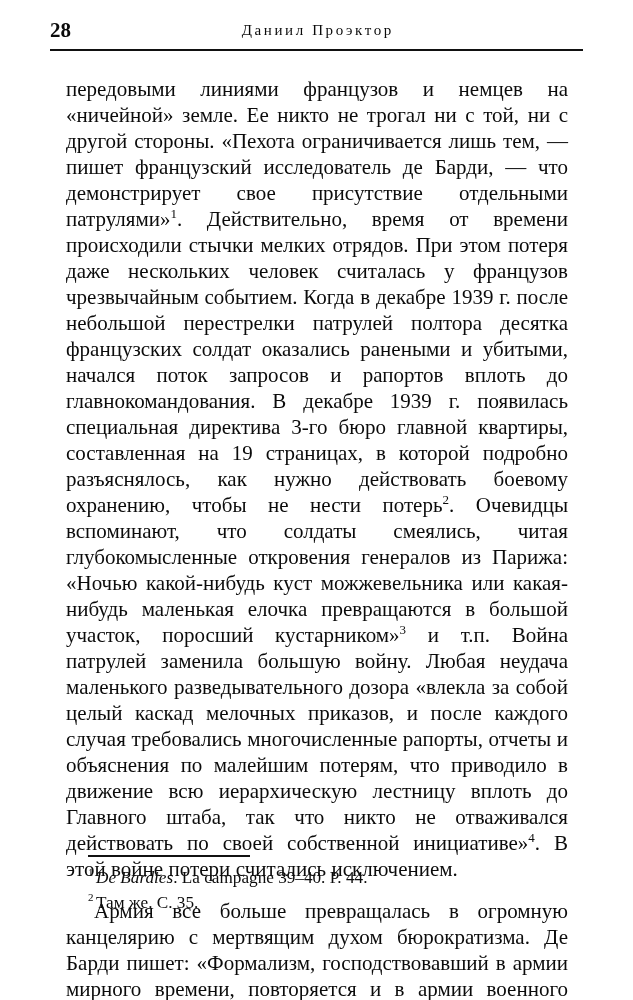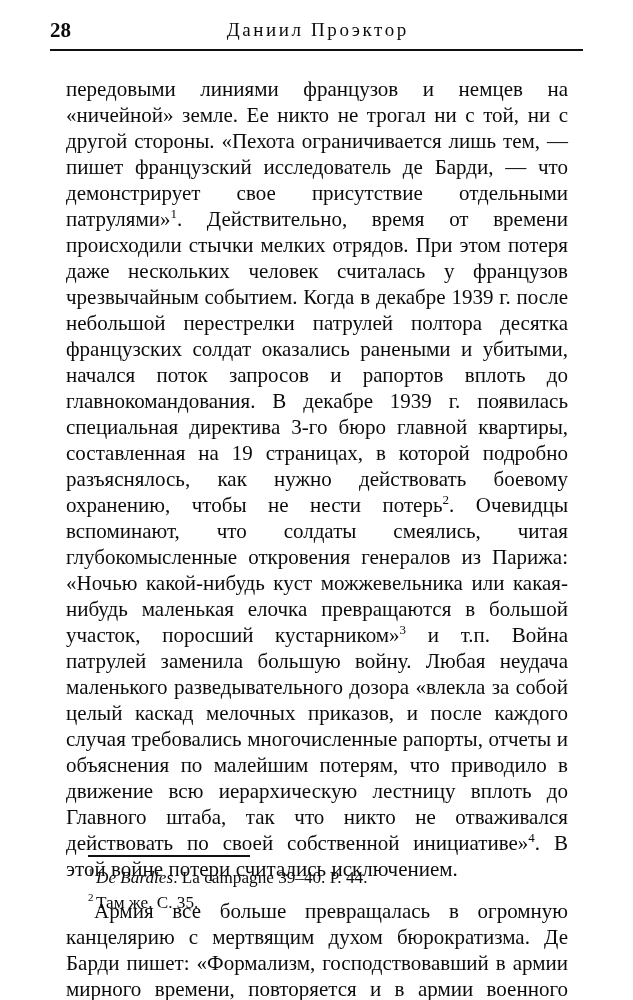--- a/index.html
+++ b/index.html
@@ -42,21 +42,21 @@
     font-weight: bold;
     line-height: 28px;
     letter-spacing: 0px;
   }
   .head-title {
     position: absolute;
     left: 0;
     top: 0;
     width: 533px;
     text-align: center;
-    font-size: 19px;
+    font-size: 15px;
     line-height: 28px;
     letter-spacing: 2.6px;
     text-indent: 2.6px;
   }
   .head-rule {
     position: absolute;
     left: 50px;
     top: 49px;
     width: 533px;
     height: 0;

